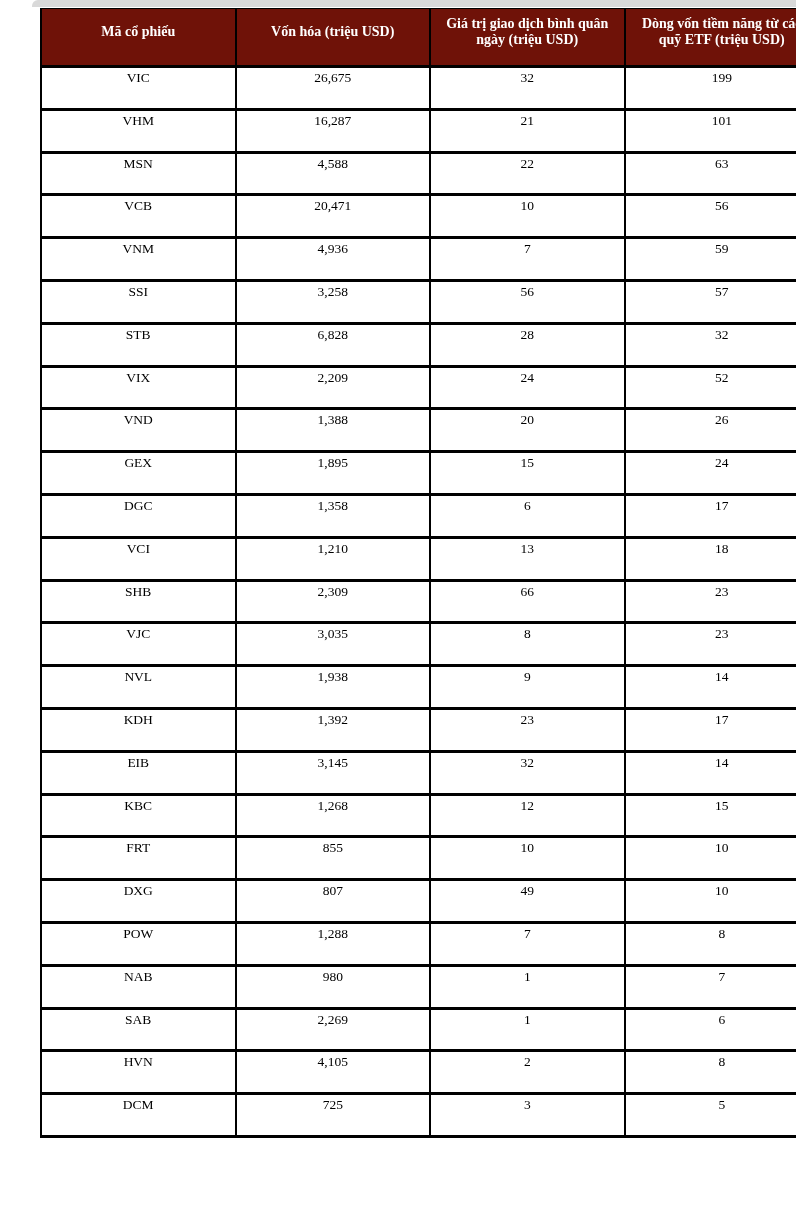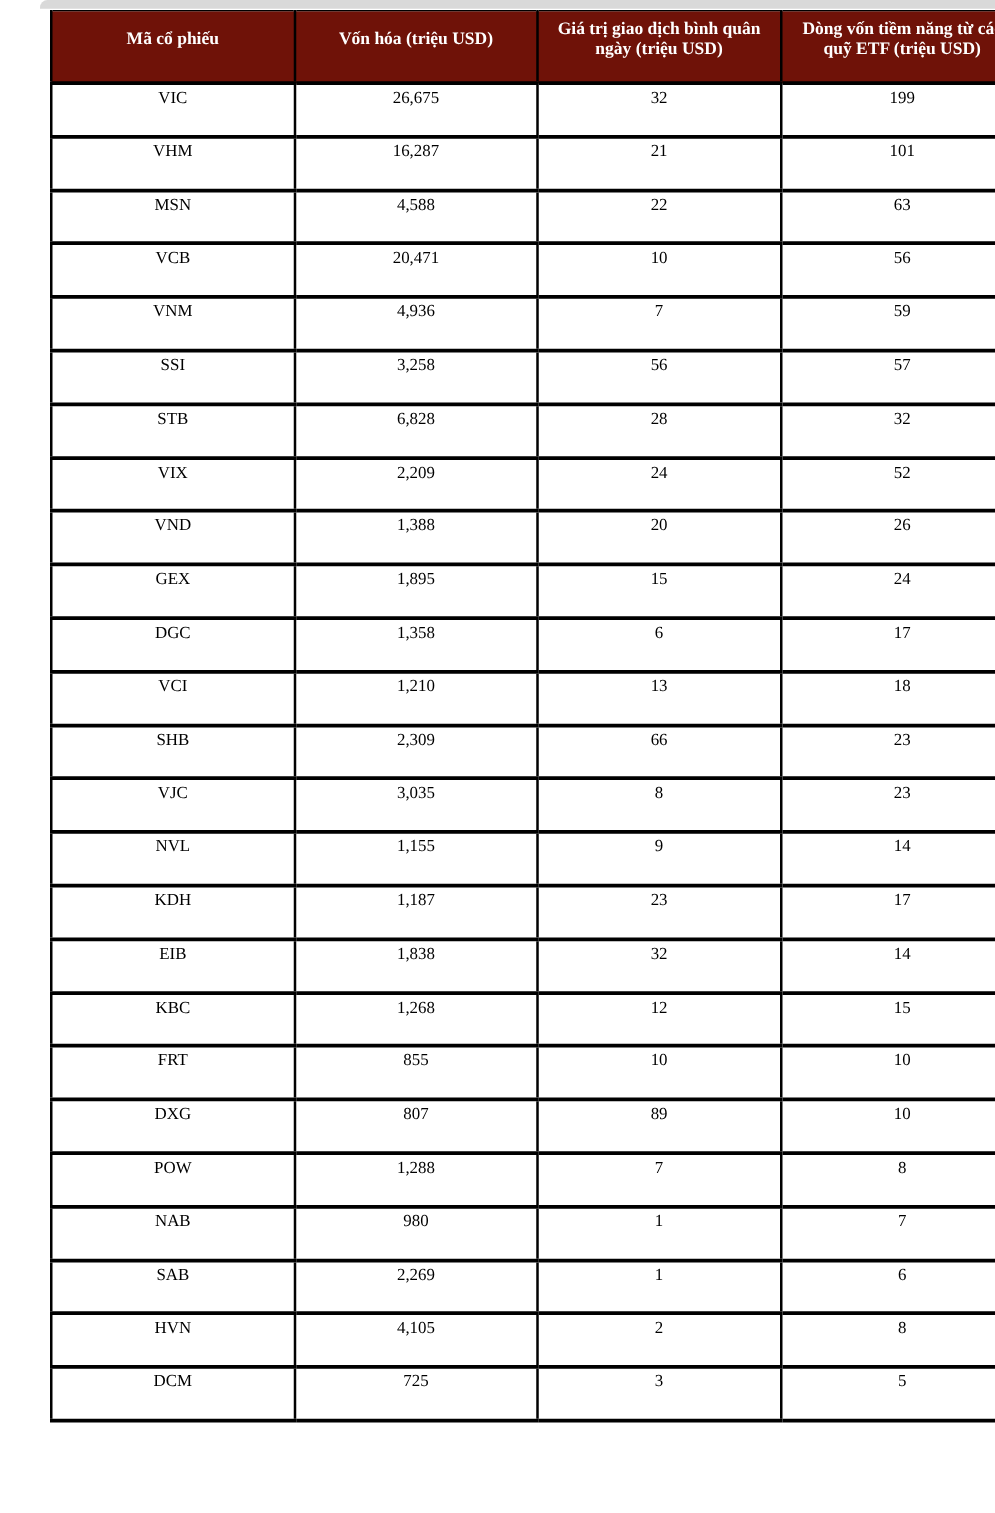--- a/index.html
+++ b/index.html
@@ -179,52 +179,52 @@
       <td>23</td>
     </tr>
         <tr>
       <td>VJC</td>
       <td>3,035</td>
       <td>8</td>
       <td>23</td>
     </tr>
         <tr>
       <td>NVL</td>
-      <td>1,155</td>
+      <td>1,938</td>
       <td>9</td>
       <td>14</td>
     </tr>
         <tr>
       <td>KDH</td>
-      <td>1,187</td>
+      <td>1,392</td>
       <td>23</td>
       <td>17</td>
     </tr>
         <tr>
       <td>EIB</td>
-      <td>1,838</td>
+      <td>3,145</td>
       <td>32</td>
       <td>14</td>
     </tr>
         <tr>
       <td>KBC</td>
       <td>1,268</td>
       <td>12</td>
       <td>15</td>
     </tr>
         <tr>
       <td>FRT</td>
       <td>855</td>
       <td>10</td>
       <td>10</td>
     </tr>
         <tr>
       <td>DXG</td>
       <td>807</td>
-      <td>89</td>
+      <td>49</td>
       <td>10</td>
     </tr>
         <tr>
       <td>POW</td>
       <td>1,288</td>
       <td>7</td>
       <td>8</td>
     </tr>
         <tr>
       <td>NAB</td>

